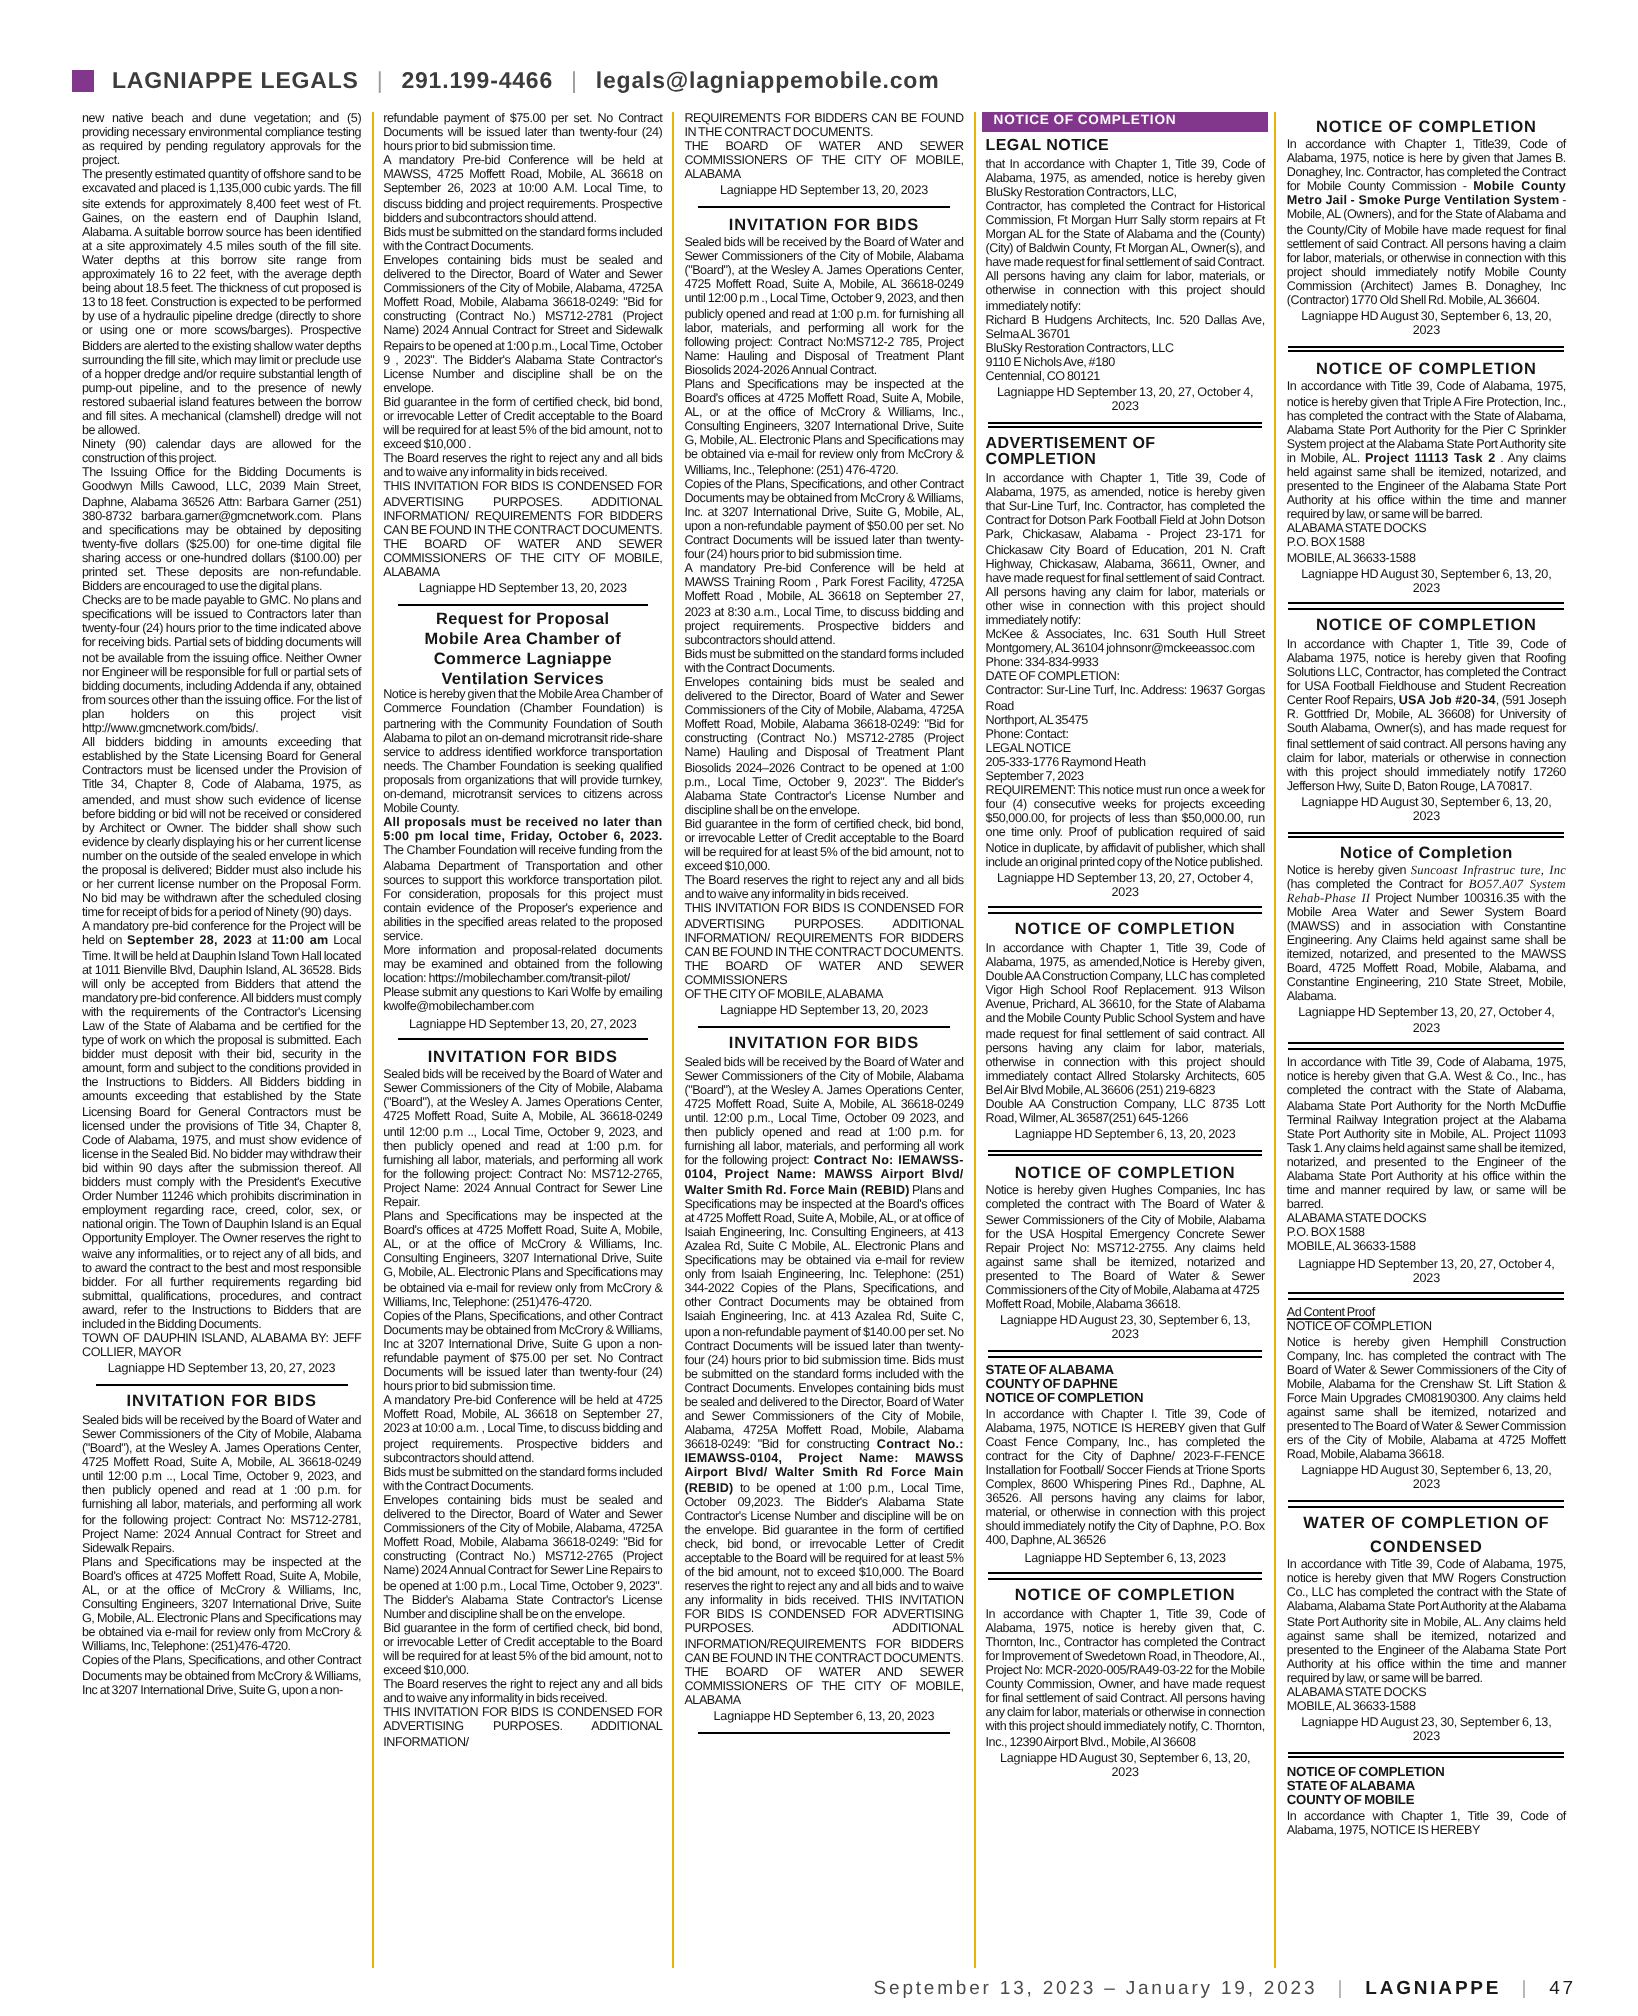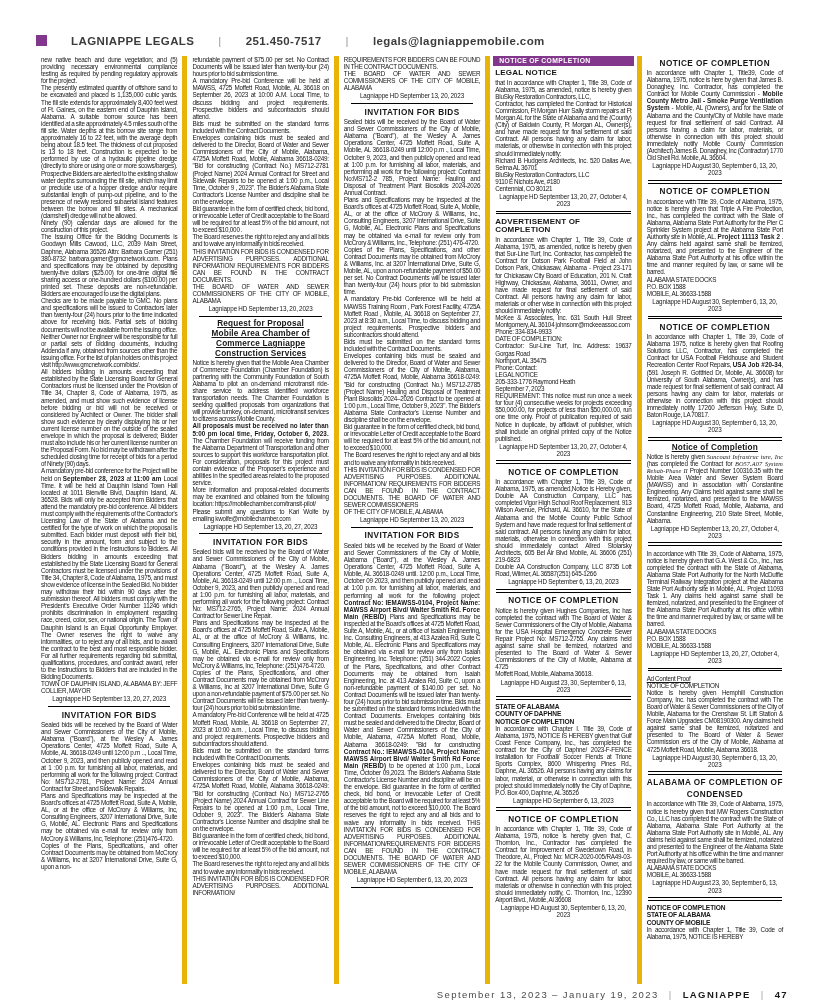--- a/index.html
+++ b/index.html
@@ -9,48 +9,48 @@
     font-family:"Liberation Sans", sans-serif;
     color:#161616;
     position:relative;
     overflow:hidden;
   }
   .page { position:absolute; inset:0; }
 
   
   .masthead {
     position:absolute; left:36px; top:35px; right:33px;
-    display:flex; gap:24px;
+    display:flex; gap:9px;
     font-size:11.5px; font-weight:bold; letter-spacing:.4px; color:#3c3c3c;
     white-space:nowrap;
   }
   .masthead .sq { width:11px; height:11px; background:var(--accent,#82368c); flex:0 0 auto; }
   .masthead .sep { color:#9a9a9a; font-weight:normal; }
 
   
   .cols {
     position:absolute; left:36px; right:31px; top:56px; bottom:24px;
     display:flex;
   }
   .col {
     flex:1 1 0; min-width:0; padding:0 5px; overflow:hidden;
     font-size:6.3px; line-height:7.1px; letter-spacing:-.22px; word-spacing:-.4px;
   }
-  .col + .col { border-left:5px solid #eab308; }
+  .col + .col { border-left:1px solid #eab308; }
 
   .notice p { text-align:justify; }
   .notice p.dateline { text-align:center; letter-spacing:-.1px; margin:1px 0 2px; }
 
   .h-caps {
     font-size:8.2px; line-height:9px; font-weight:bold; text-align:center;
     letter-spacing:.45px; word-spacing:0; margin:2.5px 0 1.5px;
   }
   .h-mixed {
     font-size:8.2px; line-height:8.8px; font-weight:bold; text-align:center;
-    letter-spacing:.2px; word-spacing:0; margin:1px 0 0;text-decoration:underline;
+    letter-spacing:.2px; word-spacing:0; margin:1px 0 0;
   }
   .h-left {
     font-size:8px; line-height:8.6px; font-weight:bold; text-align:left;
     letter-spacing:.2px; word-spacing:0; margin:1.5px 0 1px;
   }
   .pre { font-weight:bold; font-size:6.6px; line-height:7.2px; letter-spacing:-.1px; }
 
   .bar {
     background:var(--accent,#82368c); color:#fff; font-weight:bold;
     font-size:6.8px; line-height:10px; padding:0 6px; letter-spacing:.4px;
@@ -63,32 +63,32 @@
   b { letter-spacing:.1px; }
   i { font-family:"Liberation Serif", serif; letter-spacing:.1px; }
 
   
   .footer {
     position:absolute; right:31px; bottom:8px;
     font-size:9.5px; letter-spacing:1.4px; color:#4a4a4a; white-space:nowrap;
   }
   .footer .fsep { color:#a5a5a5; margin:0 6px; }
   .footer .pub { font-weight:bold; color:#1a1a1a;text-align:right; }
-  .footer .pageno { font-weight:bold; color:#1a1a1a;margin-top:40px; }
+  .footer .pageno { font-weight:normal; color:#1a1a1a;margin-top:40px; }
 </style>
 </head>
 <body>
 
 <div class="page">
 
   <div class="masthead">
     <span class="sq"></span>
     <span>LAGNIAPPE LEGALS</span>
     <span class="sep">|</span>
-    <span>251.450-7517</span>
+    <span>291.199-4466</span>
     <span class="sep">|</span>
     <span>legals@lagniappemobile.com</span>
   </div>
 
   <div class="cols" id="cols">
       <div class="col">
         <article class="notice">
           <p>new native beach and dune vegetation; and (5) providing necessary environmental compliance testing as required by pending regulatory approvals for the project.</p>
           <p>The presently estimated quantity of offshore sand to be excavated and placed is 1,135,000 cubic yards. The fill site extends for approximately 8,400 feet west of Ft. Gaines, on the eastern end of Dauphin Island, Alabama. A suitable borrow source has been identified at a site approximately 4.5 miles south of the fill site. Water depths at this borrow site range from approximately 16 to 22 feet, with the average depth being about 18.5 feet. The thickness of cut proposed is 13 to 18 feet. Construction is expected to be performed by use of a hydraulic pipeline dredge (directly to shore or using one or more scows/barges). Prospective Bidders are alerted to the existing shallow water depths surrounding the fill site, which may limit or preclude use of a hopper dredge and/or require substantial length of pump-out pipeline, and to the presence of newly restored subaerial island features between the borrow and fill sites. A mechanical (clamshell) dredge will not be allowed.</p>
           <p>Ninety (90) calendar days are allowed for the construction of this project.</p>
@@ -117,21 +117,21 @@
           <p>The Board reserves the right to reject any and all bids and to waive any informality in bids received.</p>
           <p>THIS INVITATION FOR BIDS IS CONDENSED FOR ADVERTISING PURPOSES. ADDITIONAL INFORMATION/ REQUIREMENTS FOR BIDDERS CAN BE FOUND IN THE CONTRACT DOCUMENTS.</p>
           <p>THE BOARD OF WATER AND SEWER COMMISSIONERS OF THE CITY OF MOBILE, ALABAMA</p>
           <p class="dateline">Lagniappe HD September 13, 20, 2023</p>
         </article>
         <div class="sep-single"></div>
         <article class="notice">
           <div class="h-mixed">Request for Proposal</div>
           <div class="h-mixed">Mobile Area Chamber of</div>
           <div class="h-mixed">Commerce Lagniappe</div>
-          <div class="h-mixed">Construction Services</div>
+          <div class="h-mixed">Ventilation Services</div>
           <p>Notice is hereby given that the Mobile Area Chamber of Commerce Foundation (Chamber Foundation) is partnering with the Community Foundation of South Alabama to pilot an on-demand microtransit ride-share service to address identified workforce transportation needs. The Chamber Foundation is seeking qualified proposals from organizations that will provide turnkey, on-demand, microtransit services to citizens across Mobile County.</p>
           <p><b>All proposals must be received no later than 5:00 pm local time, Friday, October 6, 2023.</b> The Chamber Foundation will receive funding from the Alabama Department of Transportation and other sources to support this workforce transportation pilot. For consideration, proposals for this project must contain evidence of the Proposer's experience and abilities in the specified areas related to the proposed service.</p>
           <p>More information and proposal-related documents may be examined and obtained from the following location: https://mobilechamber.com/transit-pilot/</p>
           <p>Please submit any questions to Kari Wolfe by emailing kwolfe@mobilechamber.com</p>
           <p class="dateline">Lagniappe HD September 13, 20, 27, 2023</p>
         </article>
         <div class="sep-single"></div>
         <article class="notice">
           <div class="h-caps">INVITATION FOR BIDS</div>
           <p>Sealed bids will be received by the Board of Water and Sewer Commissioners of the City of Mobile, Alabama ("Board"), at the Wesley A. James Operations Center, 4725 Moffett Road, Suite A, Mobile, AL 36618-0249 until 12:00 p.m .., Local Time, October 9, 2023, and then publicly opened and read at 1:00 p.m. for furnishing all labor, materials, and performing all work for the following project: Contract No: MS712-2765, Project Name: 2024 Annual Contract for Sewer Line Repair.</p>
@@ -268,21 +268,21 @@
         </article>
         <div class="sep-double"></div>
         <article class="notice">
           <p><u>Ad Content Proof</u></p>
           <p>NOTICE OF COMPLETION</p>
           <p>Notice is hereby given Hemphill Construction Company, Inc. has completed the contract with The Board of Water &amp; Sewer Commissioners of the City of Mobile, Alabama for the Crenshaw St. Lift Station &amp; Force Main Upgrades CM08190300. Any claims held against same shall be itemized, notarized and presented to The Board of Water &amp; Sewer Commission ers of the City of Mobile, Alabama at 4725 Moffett Road, Mobile, Alabama 36618.</p>
           <p class="dateline">Lagniappe HD August 30, September 6, 13, 20, 2023</p>
         </article>
         <div class="sep-double"></div>
         <article class="notice">
-          <div class="h-caps">ALABAMA OF COMPLETION OF</div>
+          <div class="h-caps">WATER OF COMPLETION OF</div>
           <div class="h-caps">CONDENSED</div>
           <p>In accordance with Title 39, Code of Alabama, 1975, notice is hereby given that MW Rogers Construction Co., LLC has completed the contract with the State of Alabama, Alabama State Port Authority at the Alabama State Port Authority site in Mobile, AL. Any claims held against same shall be itemized, notarized and presented to the Engineer of the Alabama State Port Authority at his office within the time and manner required by law, or same will be barred.</p>
           <p>ALABAMA STATE DOCKS</p>
           <p>MOBILE, AL 36633-1588</p>
           <p class="dateline">Lagniappe HD August 23, 30, September 6, 13, 2023</p>
         </article>
         <div class="sep-double"></div>
         <article class="notice">
           <div class="pre">NOTICE OF COMPLETION</div>
           <div class="pre">STATE OF ALABAMA</div>

